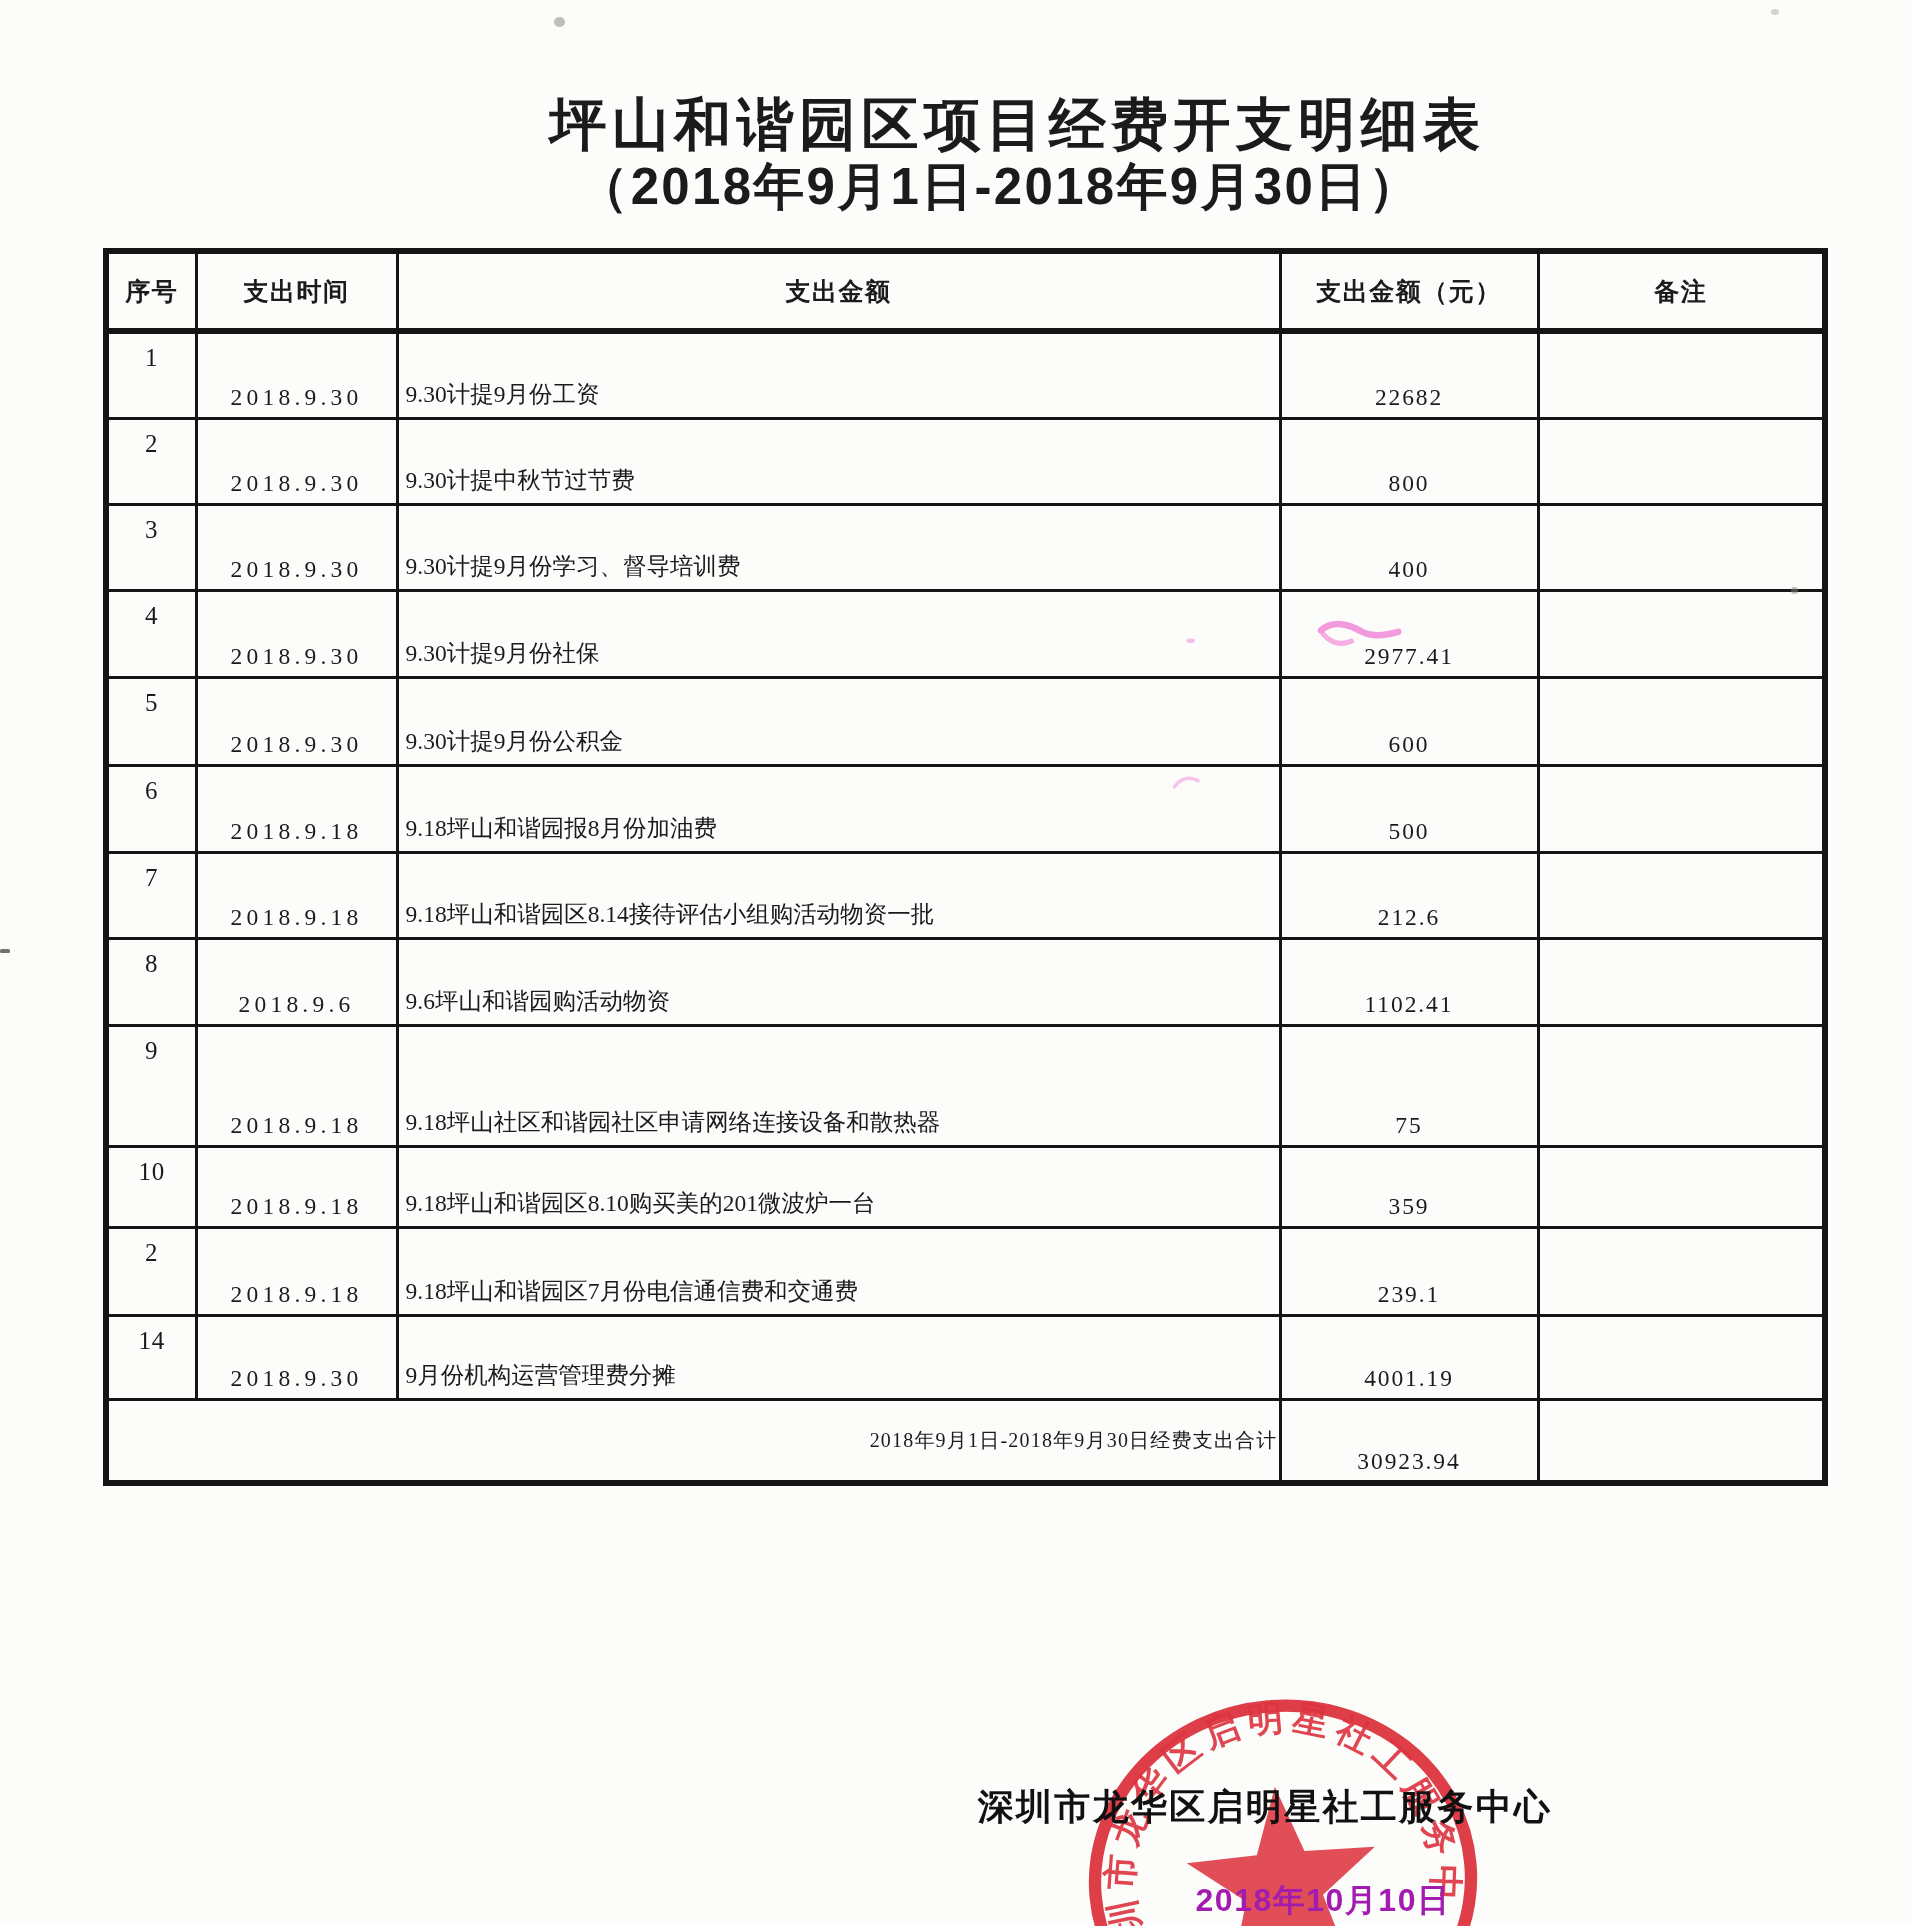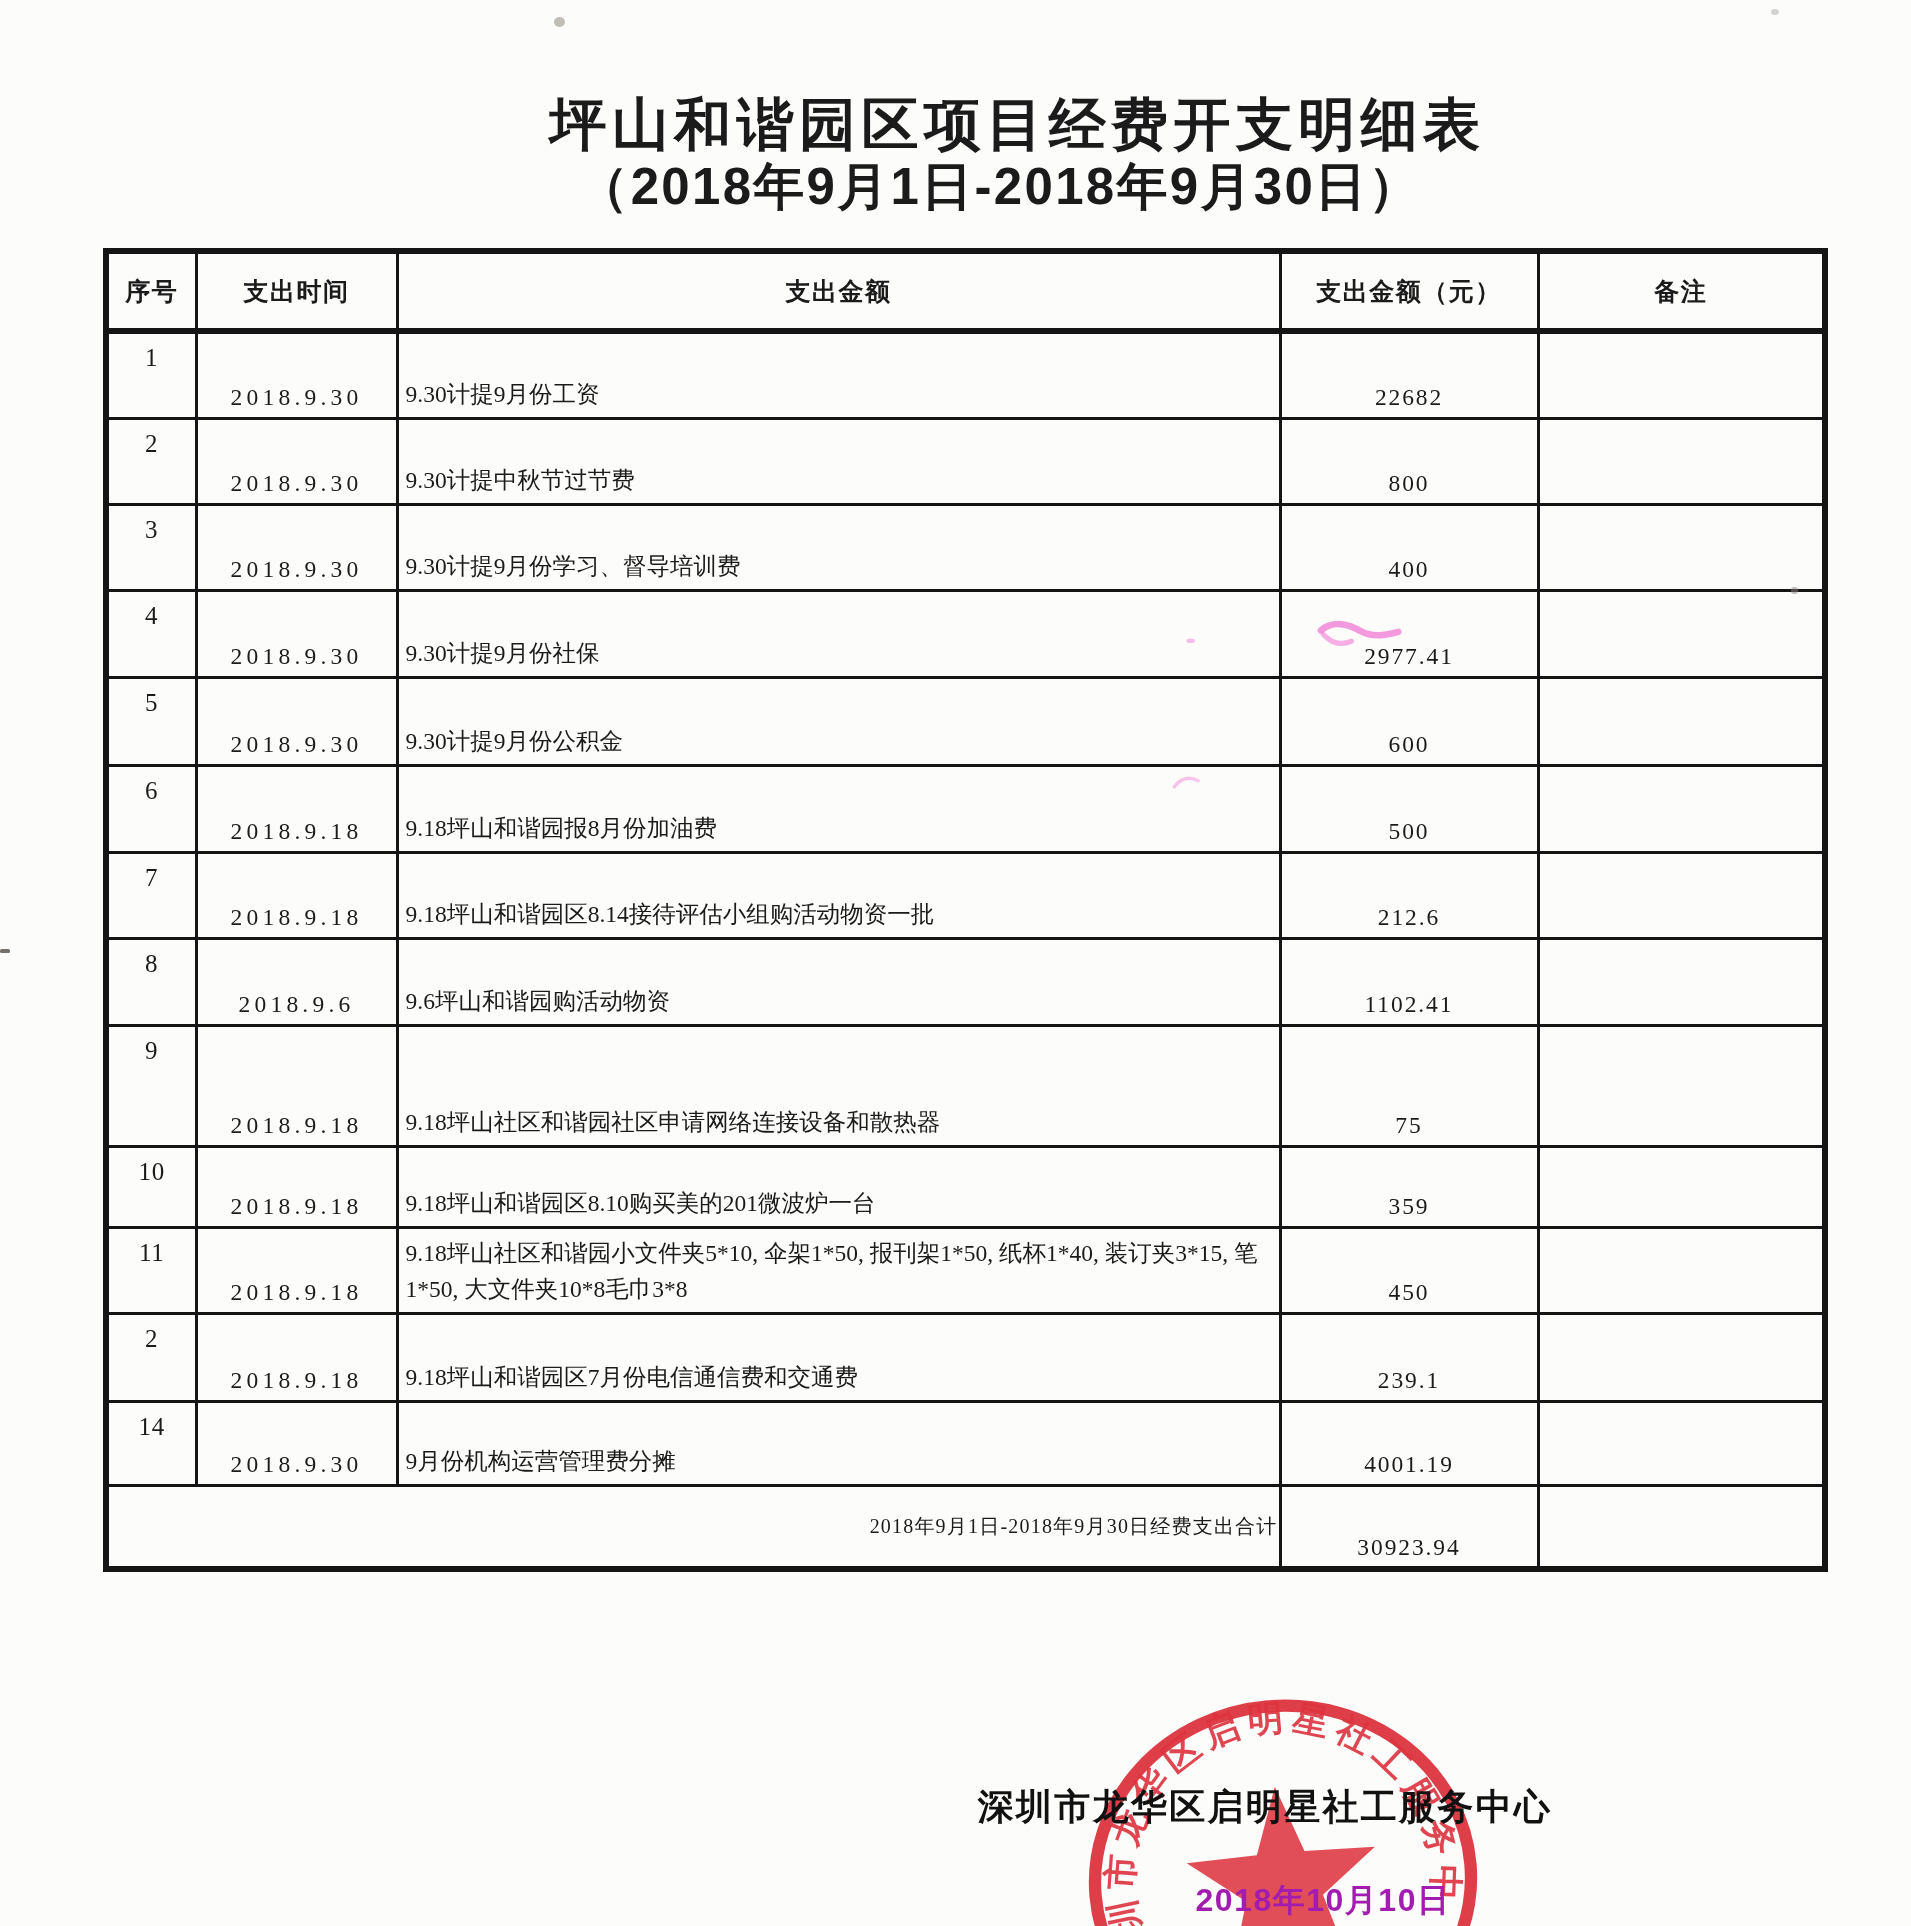--- a/index.html
+++ b/index.html
@@ -170,27 +170,20 @@
           <td class="cell-amount">75</td>
           <td class="cell-remark"></td>
         </tr>
         <tr style="height: 81px;">
           <td class="cell-serial">10</td>
           <td class="cell-date">2018.9.18</td>
           <td class="cell-project">9.18坪山和谐园区8.10购买美的201微波炉一台</td>
           <td class="cell-amount">359</td>
           <td class="cell-remark"></td>
         </tr>
-        <tr style="height: 86px;">
-          <td class="cell-serial">11</td>
-          <td class="cell-date">2018.9.18</td>
-          <td class="cell-project">9.18坪山社区和谐园小文件夹5*10, 伞架1*50, 报刊架1*50, 纸杯1*40, 装订夹3*15, 笔1*50, 大文件夹10*8毛巾3*8</td>
-          <td class="cell-amount">450</td>
-          <td class="cell-remark"></td>
-        </tr>
         <tr style="height: 88px;">
           <td class="cell-serial">2</td>
           <td class="cell-date">2018.9.18</td>
           <td class="cell-project">9.18坪山和谐园区7月份电信通信费和交通费</td>
           <td class="cell-amount">239.1</td>
           <td class="cell-remark"></td>
         </tr>
         <tr style="height: 84px;">
           <td class="cell-serial">14</td>
           <td class="cell-date">2018.9.30</td>

